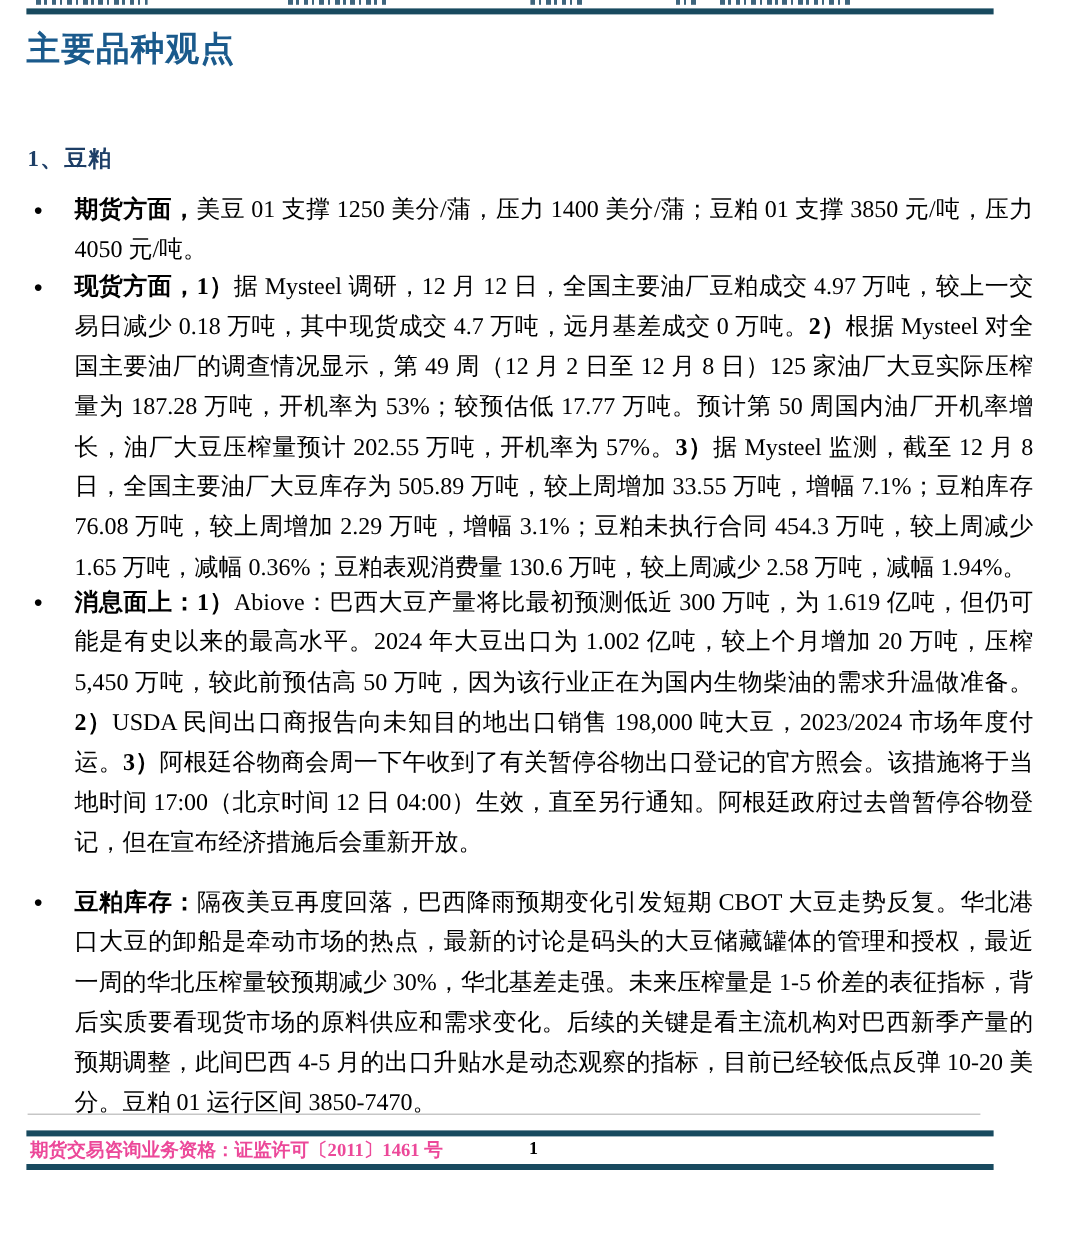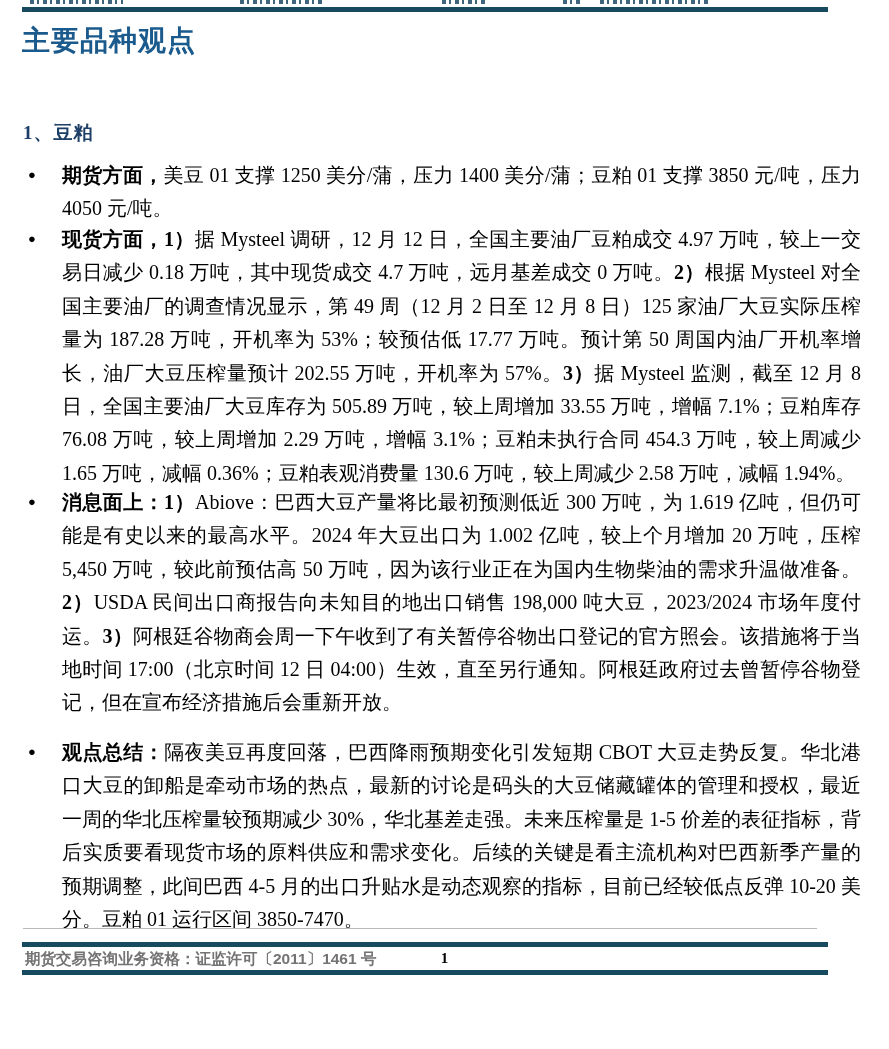--- a/index.html
+++ b/index.html
@@ -102,25 +102,25 @@
   }
   .footer-rule-bottom{
     position:absolute;
     top:970px;left:22px;
     width:806px;height:5px;
     background:var(--rule-color);
   }
   .footer-text{
     position:absolute;
     top:948px;left:25px;
-    font-family:Liberation Sans, sans-serif;
+    font-family:Liberation Serif, serif;
     font-weight:bold;
     font-size:15.5px;
     line-height:21px;
-    color:#737373;
+    color:#ec4899;
   }
   .footer-pagenum{
     position:absolute;
     top:948px;left:0;
     width:889px;
     text-align:center;
     font-weight:bold;
     font-size:15px;
     line-height:21px;
     color:#000;
@@ -153,21 +153,21 @@
     <div class="bullet-text"><span class="seg-b">现货方面，</span><span class="seg-b">1）</span><span class="seg-r">据 Mysteel 调研，12 月 12 日，全国主要油厂豆粕成交 4.97 万吨，较上一交易日减少 0.18 万吨，其中现货成交 4.7 万吨，远月基差成交 0 万吨。</span><span class="seg-b">2）</span><span class="seg-r">根据 Mysteel 对全国主要油厂的调查情况显示，第 49 周（12 月 2 日至 12 月 8 日）125 家油厂大豆实际压榨量为 187.28 万吨，开机率为 53%；较预估低 17.77 万吨。预计第 50 周国内油厂开机率增长，油厂大豆压榨量预计 202.55 万吨，开机率为 57%。</span><span class="seg-b">3）</span><span class="seg-r">据 Mysteel 监测，截至 12 月 8 日，全国主要油厂大豆库存为 505.89 万吨，较上周增加 33.55 万吨，增幅 7.1%；豆粕库存 76.08 万吨，较上周增加 2.29 万吨，增幅 3.1%；豆粕未执行合同 454.3 万吨，较上周减少 1.65 万吨，减幅 0.36%；豆粕表观消费量 130.6 万吨，较上周减少 2.58 万吨，减幅 1.94%。</span></div>
   </div>
 
   <div class="bullet-item b3">
     <span class="bullet-marker">●</span>
     <div class="bullet-text"><span class="seg-b">消息面上：</span><span class="seg-b">1）</span><span class="seg-r">Abiove：巴西大豆产量将比最初预测低近 300 万吨，为 1.619 亿吨，但仍可能是有史以来的最高水平。2024 年大豆出口为 1.002 亿吨，较上个月增加 20 万吨，压榨 5,450 万吨，较此前预估高 50 万吨，因为该行业正在为国内生物柴油的需求升温做准备。</span><span class="seg-b">2）</span><span class="seg-r">USDA 民间出口商报告向未知目的地出口销售 198,000 吨大豆，2023/2024 市场年度付运。</span><span class="seg-b">3）</span><span class="seg-r">阿根廷谷物商会周一下午收到了有关暂停谷物出口登记的官方照会。该措施将于当地时间 17:00（北京时间 12 日 04:00）生效，直至另行通知。阿根廷政府过去曾暂停谷物登记，但在宣布经济措施后会重新开放。</span></div>
   </div>
 
   <div class="bullet-item b4">
     <span class="bullet-marker">●</span>
-    <div class="bullet-text"><span class="seg-b">观点总结：</span><span class="seg-r">隔夜美豆再度回落，巴西降雨预期变化引发短期 CBOT 大豆走势反复。华北港口大豆的卸船是牵动市场的热点，最新的讨论是码头的大豆储藏罐体的管理和授权，最近一周的华北压榨量较预期减少 30%，华北基差走强。未来压榨量是 1-5 价差的表征指标，背后实质要看现货市场的原料供应和需求变化。后续的关键是看主流机构对巴西新季产量的预期调整，此间巴西 4-5 月的出口升贴水是动态观察的指标，目前已经较低点反弹 10-20 美分。豆粕 01 运行区间 3850-7470。</span></div>
+    <div class="bullet-text"><span class="seg-b">豆粕库存：</span><span class="seg-r">隔夜美豆再度回落，巴西降雨预期变化引发短期 CBOT 大豆走势反复。华北港口大豆的卸船是牵动市场的热点，最新的讨论是码头的大豆储藏罐体的管理和授权，最近一周的华北压榨量较预期减少 30%，华北基差走强。未来压榨量是 1-5 价差的表征指标，背后实质要看现货市场的原料供应和需求变化。后续的关键是看主流机构对巴西新季产量的预期调整，此间巴西 4-5 月的出口升贴水是动态观察的指标，目前已经较低点反弹 10-20 美分。豆粕 01 运行区间 3850-7470。</span></div>
   </div>
 
   <div class="footer-grayline"></div>
   <div class="footer-rule-top"></div>
   <div class="footer-text">期货交易咨询业务资格：证监许可〔2011〕1461 号</div>
   <div class="footer-pagenum">1</div>
   <div class="footer-rule-bottom"></div>
 
 </div>
 

